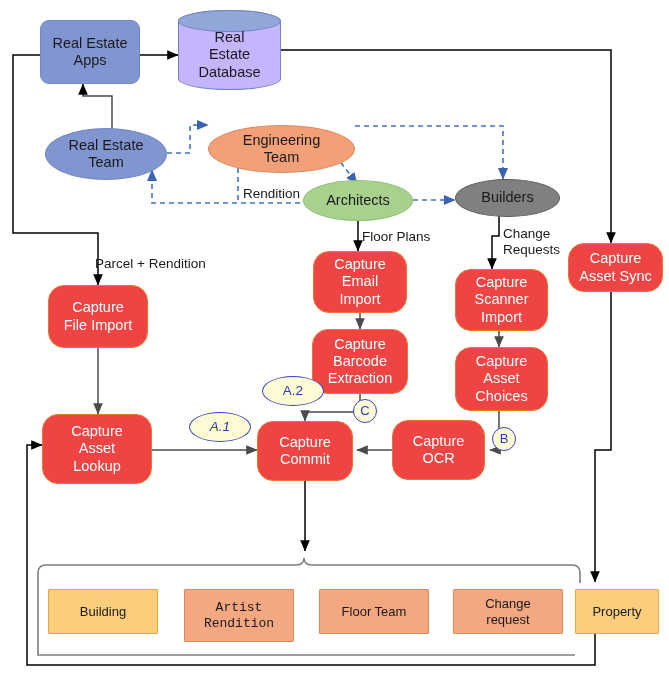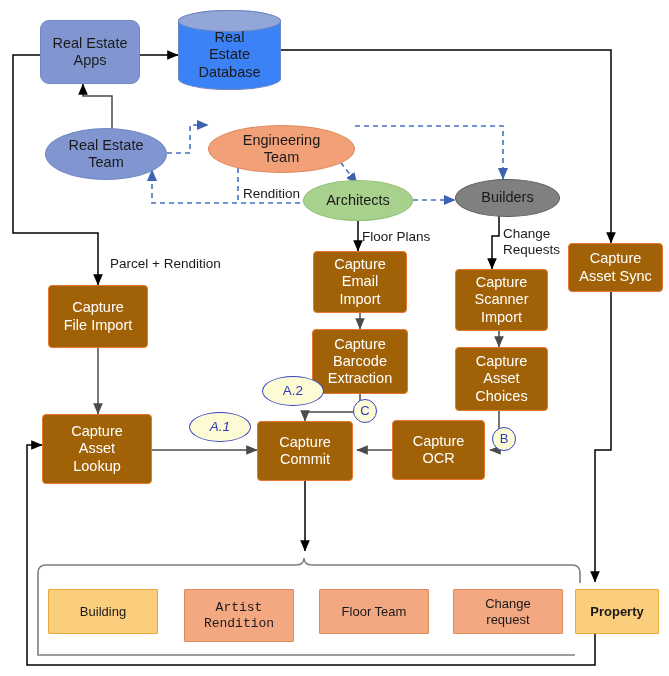--- a/index.html
+++ b/index.html
@@ -4,29 +4,29 @@
 <style>
   html,body{margin:0;padding:0;background:#ffffff;}
   body{font-family:"Liberation Sans","DejaVu Sans",sans-serif;}
   #canvas{position:relative;width:669px;height:676px;background:#fff;overflow:hidden;}
   svg.lines{position:absolute;left:0;top:0;width:669px;height:676px;pointer-events:none;}
 
   .node{position:absolute;box-sizing:border-box;display:flex;align-items:center;
         justify-content:center;text-align:center;line-height:1.18;}
 
   
-  .proc{background:#a16207;border:1px solid #E8762C;border-radius:4px;color:#ffffff;
+  .proc{background:#ef4444;border:1px solid #E8762C;border-radius:16px;color:#ffffff;
         font-size:14.5px;}
 
   
   .bluebox{background:#8196D0;border:1px solid #7389C6;border-radius:9px;color:#1a1a1a;
         font-size:14.5px;}
 
   
-  .cyl{background:#3b82f6;border:1px solid #6F86C4;color:#1a1a1a;font-size:14.5px;
+  .cyl{background:#c4b5fd;border:1px solid #6F86C4;color:#1a1a1a;font-size:14.5px;
        border-radius:50% / 14%;}
   .cyl .cap{position:absolute;left:-1px;right:-1px;top:-1px;height:22px;
        background:#93A6D8;border:1px solid #6F86C4;border-radius:50%;box-sizing:border-box;}
   .cyl .cyltext{position:relative;z-index:2;padding-top:10px;}
 
   
   .ellipse{border-radius:50%;font-size:14.5px;color:#1a1a1a;}
   .e-blue{background:#8196D0;border:1px solid #6F86C4;}
   .e-orange{background:#F2A077;border:1px solid #E08A5C;}
   .e-green{background:#A9D18E;border:1px solid #8FBF73;}
@@ -231,22 +231,22 @@
 Rendition</span>
   </div>
   <div class="node entity e-salmon" style="left:319px;top:589px;width:110px;height:45px;">
     <span style="white-space:pre-line;">Floor Team</span>
   </div>
   <div class="node entity e-salmon" style="left:453px;top:589px;width:110px;height:45px;">
     <span style="white-space:pre-line;">Change
 request</span>
   </div>
   <div class="node entity e-yellow" style="left:575px;top:589px;width:84px;height:45px;">
-    <span style="white-space:pre-line;font-weight:bold;">Property</span>
+    <span style="white-space:pre-line;">Property</span>
   </div>
 
   <div class="elabel" style="left:243px;top:186px;">Rendition</div>
   <div class="elabel" style="left:362px;top:229px;">Floor Plans</div>
   <div class="elabel" style="left:503px;top:226px;">Change
 Requests</div>
-  <div class="elabel" style="left:110px;top:256px;">Parcel + Rendition</div>
+  <div class="elabel" style="left:95px;top:256px;">Parcel + Rendition</div>
 
 </div>
 
 </body></html>

